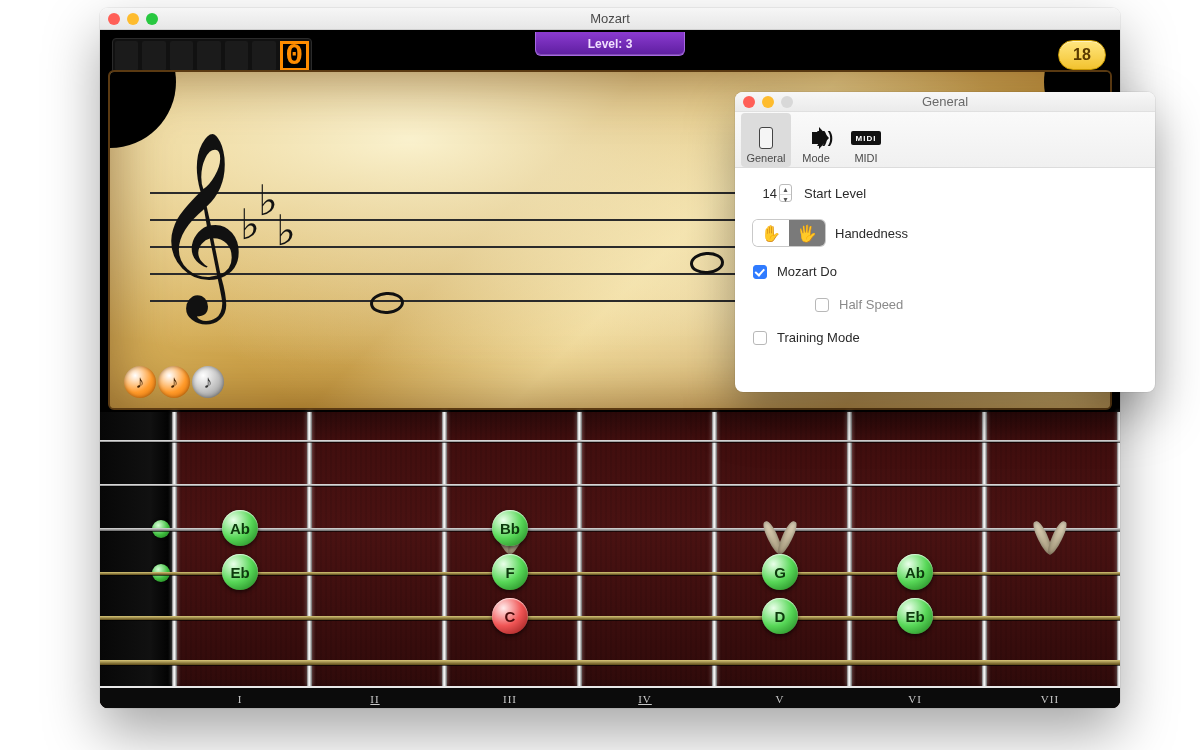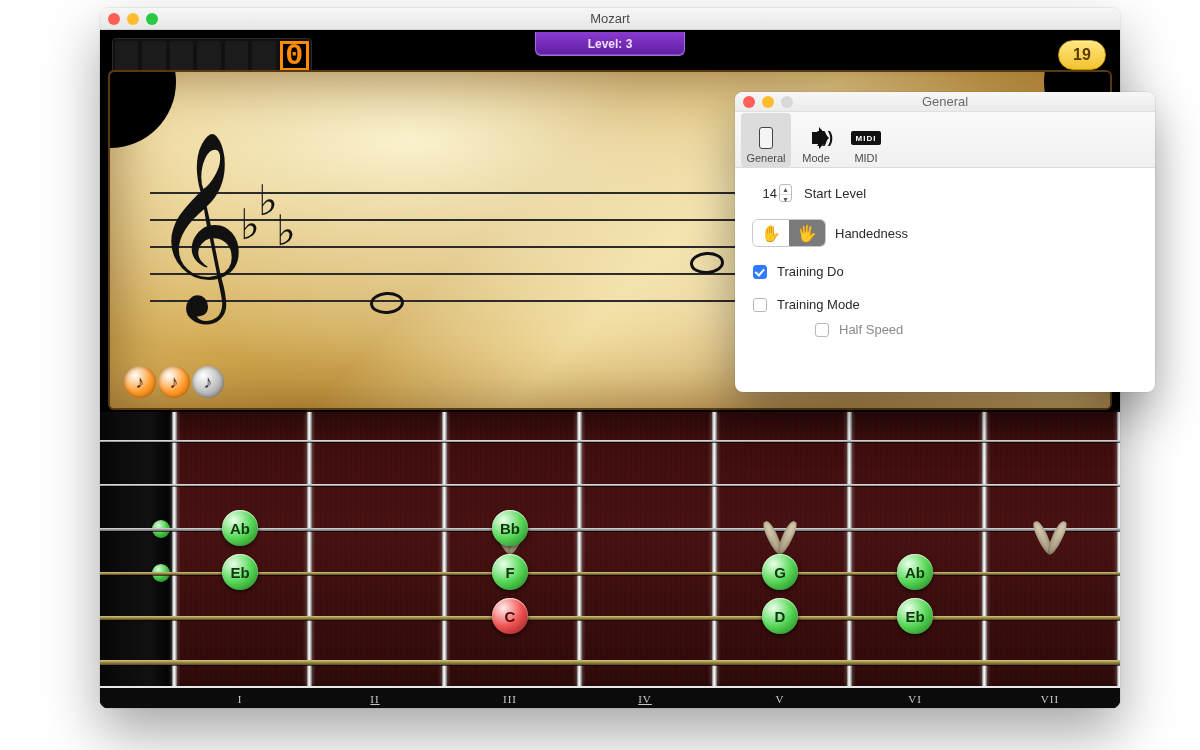--- a/index.html
+++ b/index.html
@@ -182,21 +182,21 @@
           <div class="digit"></div>
             <div class="digit"></div>
             <div class="digit"></div>
           <div class="digit last">
               <span class="score-digit-0">0</span>
             </div>
         </div>
         <div class="ribbon">
           <div class="ribbon-sub">Level: 3</div>
         </div>
-        <div class="pill">19</div>
+        <div class="pill">18</div>
       </div>
 
       <div class="parchment">
         <div class="tear-right"></div>
         <div class="staff">
           <div class="staff-line sl0"></div>
             <div class="staff-line sl1"></div>
           <div class="staff-line sl2"></div>
             <div class="staff-line sl3"></div>
           <div class="staff-line sl4"></div>
@@ -307,26 +307,26 @@
       </div>
       <div class="row">
         <div class="hand-seg">
           <div class="hand-opt">✋</div>
           <div class="hand-opt sel">🖐</div>
         </div>
         <span>Handedness</span>
       </div>
       <div class="row">
         <span class="chk on"></span>
-        <span>Training Do</span>
+        <span>Mozart Do</span>
+      </div>
+      <div class="row sub" style="color:#8a8a8a;">
+        <span class="chk"></span>
+        <span>Half Speed</span>
       </div>
       <div class="row" style="margin-bottom:10px;">
         <span class="chk"></span>
         <span>Training Mode</span>
       </div>
-      <div class="row sub" style="color:#8a8a8a;">
-        <span class="chk"></span>
-        <span>Half Speed</span>
-      </div>
     </div>
   </div>
 
 </div>
 
 </body></html>

